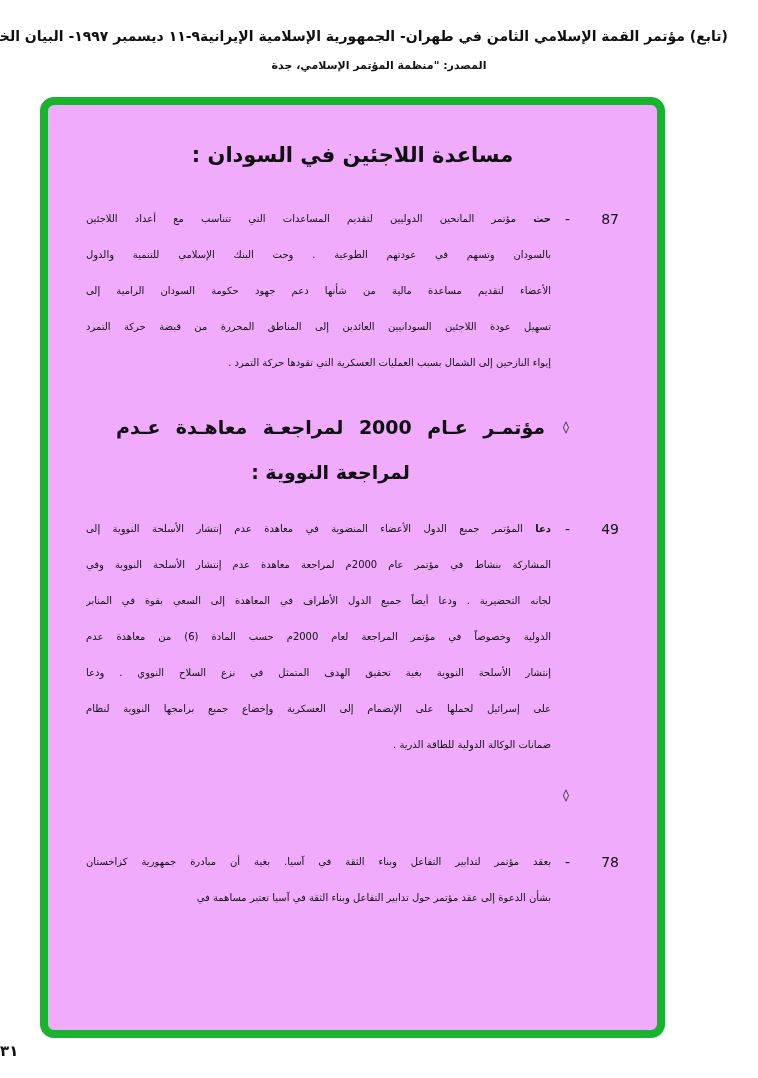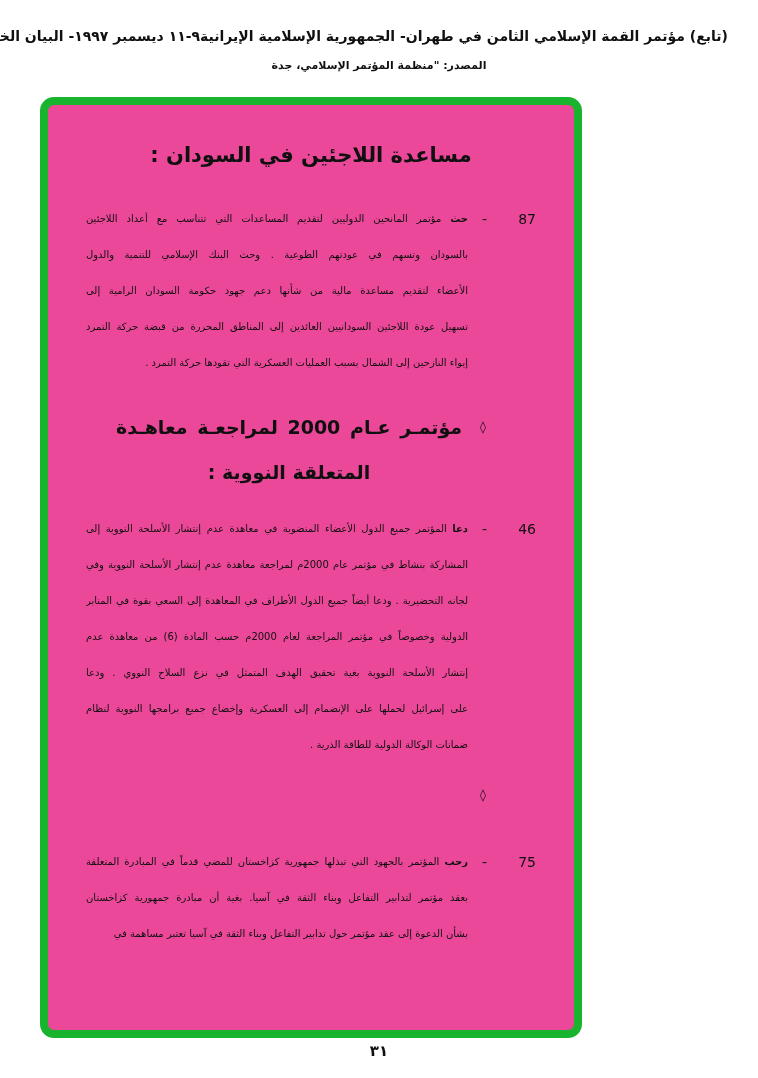--- a/index.html
+++ b/index.html
@@ -9,23 +9,23 @@
     font-family:"DejaVu Sans", sans-serif;
     direction:rtl;
   }
   
   .doc-header { position:absolute; top:24px; left:0; width:100%; text-align:center; }
   .hdr-line1 { font-size:14px; font-weight:bold; line-height:24px; padding:0 30px; white-space:nowrap; }
   .hdr-line2 { font-size:11px; font-weight:bold; line-height:20px; margin-top:8px; }
   
   .frame {
     position:absolute; left:40px; top:97px;
-    width:542px; height:941px; box-sizing:border-box;
+    width:625px; height:941px; box-sizing:border-box;
     border:8px solid #18b42e; border-radius:14px;
-    background:#ec4899;
+    background:#f0abfc;
   }
   .content { padding:0 38px; direction:rtl; }
   
   .doc-title {
     margin-top:34px; text-align:center;
     font-size:21px; font-weight:bold; line-height:32px;
   }
   
   .paragraph { display:flex; column-gap:14px; direction:rtl; }
   .num-cell {
@@ -51,21 +51,21 @@
   .h-line.right-last  { text-align-last:right; }
   
   .mt-p87 { margin-top:30px; }
   .mt-h1  { margin-top:24px; }
   .mt-p88 { margin-top:16px; }
   .mt-h2  { margin-top:10px; }
   .mt-p89 { margin-top:26px; }
   
   .page-number {
     position:absolute; top:1042px; left:0; width:100%;
-    text-align:center; font-size:15px; font-weight:bold;
+    text-align:left; font-size:15px; font-weight:bold;
   }
 </style>
 </head>
 <body>
 
 <div class="doc-header">
   <div class="hdr-line1">(تابع) مؤتمر القمة الإسلامي الثامن في طهران- الجمهورية الإسلامية الإيرانية٩-١١ ديسمبر ١٩٩٧- البيان الختامي</div>
   <div class="hdr-line2">المصدر: "منظمة المؤتمر الإسلامي، جدة</div>
 </div>
 
@@ -83,48 +83,47 @@
             <div class="p-line">بالسودان وتسهم في عودتهم الطوعية . وحث البنك الإسلامي للتنمية والدول</div>
             <div class="p-line">الأعضاء لتقديم مساعدة مالية من شأنها دعم جهود حكومة السودان الرامية إلى</div>
             <div class="p-line">تسهيل عودة اللاجئين السودانيين العائدين إلى المناطق المحررة من قبضة حركة التمرد</div>
             <div class="p-line last">إيواء النازحين إلى الشمال بسبب العمليات العسكرية التي تقودها حركة التمرد .</div>
           </div>
         </div>
         <div class="heading mt-h1">
           <span class="bullet">◊</span>
           <div class="h-lines">
             <div class="h-line">مؤتمـر عـام 2000 لمراجعـة معاهـدة عـدم إنتشـار</div>
-            <div class="h-line center-last">المتعلقة النووية :</div>
+            <div class="h-line center-last">لمراجعة النووية :</div>
           </div>
         </div>
         <div class="paragraph mt-p88">
           <div class="num-cell">
-            <span class="num">46</span>
+            <span class="num">49</span>
             <span class="sep">-</span>
           </div>
           <div class="text-cell">
             <div class="p-line"><span class="lead">دعا</span> المؤتمر جميع الدول الأعضاء المنضوية في معاهدة عدم إنتشار الأسلحة النووية إلى</div>
             <div class="p-line">المشاركة بنشاط في مؤتمر عام 2000م لمراجعة معاهدة عدم إنتشار الأسلحة النووية وفي</div>
             <div class="p-line">لجانه التحضيرية . ودعا أيضاً جميع الدول الأطراف في المعاهدة إلى السعي بقوة في المنابر</div>
             <div class="p-line">الدولية وخصوصاً في مؤتمر المراجعة لعام 2000م حسب المادة (6) من معاهدة عدم</div>
             <div class="p-line">إنتشار الأسلحة النووية بغية تحقيق الهدف المتمثل في نزع السلاح النووي . ودعا</div>
             <div class="p-line">على إسرائيل لحملها على الإنضمام إلى العسكرية وإخضاع جميع برامجها النووية لنظام</div>
             <div class="p-line last">ضمانات الوكالة الدولية للطاقة الذرية .</div>
           </div>
         </div>
         <div class="heading mt-h2">
           <span class="bullet">◊</span>
         </div>
         <div class="paragraph mt-p89">
           <div class="num-cell">
-            <span class="num">75</span>
+            <span class="num">78</span>
             <span class="sep">-</span>
           </div>
           <div class="text-cell">
-            <div class="p-line"><span class="lead">رحب</span> المؤتمر بالجهود التي تبذلها جمهورية كزاخستان للمضي قدماً في المبادرة المتعلقة</div>
             <div class="p-line">بعقد مؤتمر لتدابير التفاعل وبناء الثقة في آسيا. بغية أن مبادرة جمهورية كزاخستان</div>
             <div class="p-line last">بشأن الدعوة إلى عقد مؤتمر حول تدابير التفاعل وبناء الثقة في آسيا تعتبر مساهمة في</div>
           </div>
         </div>
       </div>
   </div>
 </div>
 
 <div class="page-number">٣١</div>
 

